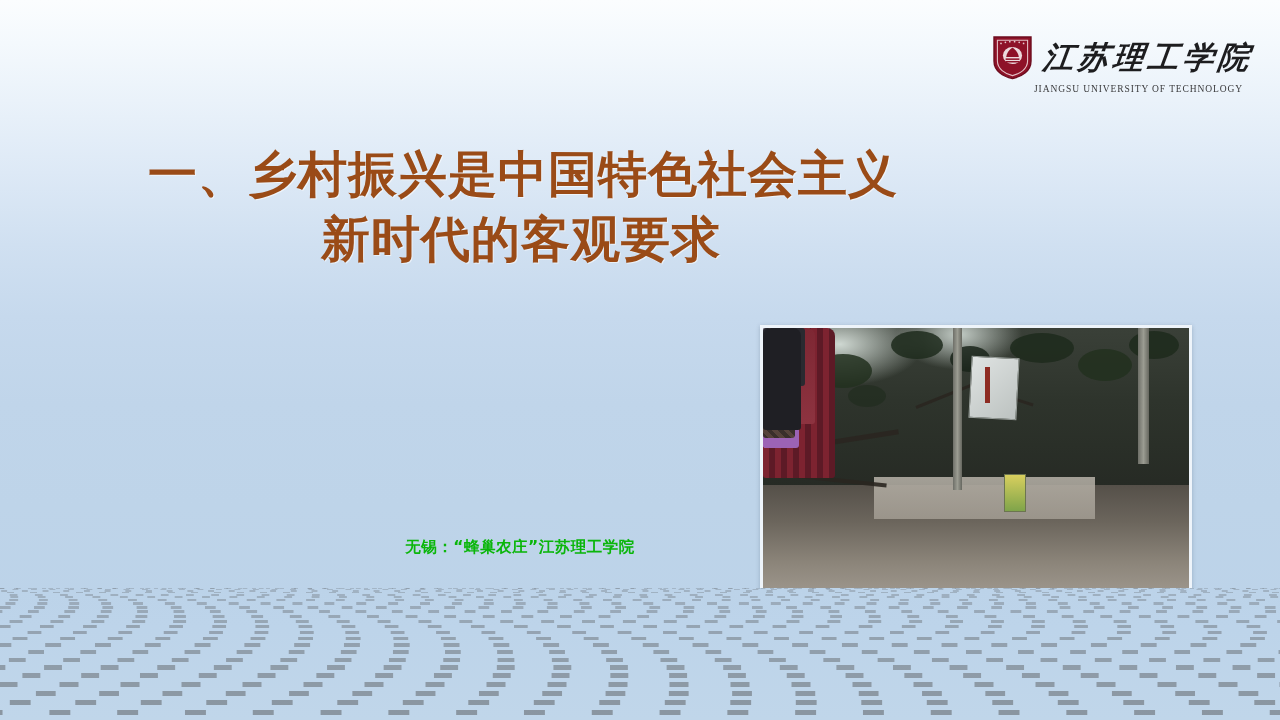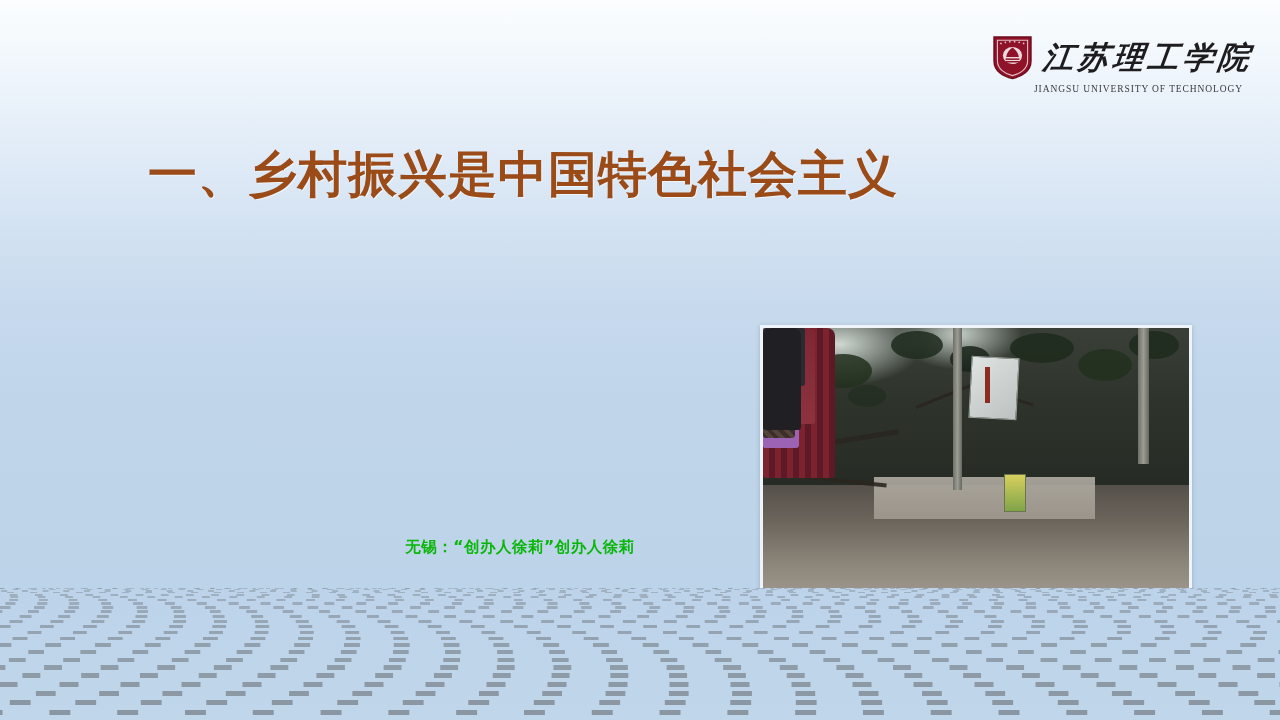--- a/index.html
+++ b/index.html
@@ -231,20 +231,21 @@
           </g>
         </svg>
       </span>
       <span class="logo-cn">江苏理工学院</span>
     </div>
     <span class="logo-en">JIANGSU UNIVERSITY OF TECHNOLOGY</span>
   </div>
 
   <div id="title">
     <span class="tline tline-1">一、乡村振兴是中国特色社会主义</span>
+    <span class="tline tline-2">新时代的客观要求</span>
   </div>
 
   <div id="photo">
     <div class="ph-stage">
       <div class="ph-sky"></div>
       <div class="ph-ground"></div>
       <div class="ph-wall"></div>
 
       <span class="leaf" style="left:2%;top:2%;width:46px;height:30px;"></span>
       <span class="leaf" style="left:12%;top:10%;width:58px;height:34px;background:#22301f;"></span>
@@ -324,21 +325,21 @@
 
       <div class="person">
         <span class="hair" style="left:88%;top:28%;width:22px;height:20px;"></span>
         <span class="head" style="left:89%;top:31%;width:19px;height:24px;background:#c39a7e;"></span>
         <span class="body" style="left:86.5%;top:42%;width:38px;height:102px;background:#1f1f24;"></span>
       </div>
     </div>
   </div>
 
   <div id="caption">
-    <span class="cap-1">无锡：“创办人徐莉”创办人徐莉</span>
+    <span class="cap-1">无锡：“蜂巢农庄”江苏理工学院</span>
   </div>
 
   <div id="floor">
       <div class="fl-row" style="top: 0px; height: 1px; background-image: linear-gradient(to right, rgba(96, 100, 104, 0.3) 0px, rgba(96, 100, 104, 0.3) 4px, rgba(0, 0, 0, 0) 4px, rgba(0, 0, 0, 0) 14px); background-size: 14px 100%; background-position: 0px 0px;"></div>
       <div class="fl-row" style="top: 0.25px; height: 1.18px; background-image: linear-gradient(to right, rgba(96, 100, 104, 0.32) 0px, rgba(96, 100, 104, 0.32) 4.7px, rgba(0, 0, 0, 0) 4.7px, rgba(0, 0, 0, 0) 16.2px); background-size: 16.2px 100%; background-position: 8.1px 0px;"></div>
       <div class="fl-row" style="top: 0.96px; height: 1.35px; background-image: linear-gradient(to right, rgba(96, 100, 104, 0.33) 0px, rgba(96, 100, 104, 0.33) 5.4px, rgba(0, 0, 0, 0) 5.4px, rgba(0, 0, 0, 0) 18.5px); background-size: 18.5px 100%; background-position: 0px 0px;"></div>
       <div class="fl-row" style="top: 2.11px; height: 1.53px; background-image: linear-gradient(to right, rgba(96, 100, 104, 0.35) 0px, rgba(96, 100, 104, 0.35) 6.2px, rgba(0, 0, 0, 0) 6.2px, rgba(0, 0, 0, 0) 20.7px); background-size: 20.7px 100%; background-position: 10.4px 0px;"></div>
       <div class="fl-row" style="top: 3.7px; height: 1.7px; background-image: linear-gradient(to right, rgba(96, 100, 104, 0.36) 0px, rgba(96, 100, 104, 0.36) 6.9px, rgba(0, 0, 0, 0) 6.9px, rgba(0, 0, 0, 0) 23px); background-size: 23px 100%; background-position: 0px 0px;"></div>
       <div class="fl-row" style="top: 5.72px; height: 1.88px; background-image: linear-gradient(to right, rgba(96, 100, 104, 0.38) 0px, rgba(96, 100, 104, 0.38) 7.6px, rgba(0, 0, 0, 0) 7.6px, rgba(0, 0, 0, 0) 25.2px); background-size: 25.2px 100%; background-position: 12.6px 0px;"></div>
       <div class="fl-row" style="top: 8.17px; height: 2.06px; background-image: linear-gradient(to right, rgba(96, 100, 104, 0.39) 0px, rgba(96, 100, 104, 0.39) 8.3px, rgba(0, 0, 0, 0) 8.3px, rgba(0, 0, 0, 0) 27.4px); background-size: 27.4px 100%; background-position: 0px 0px;"></div>

